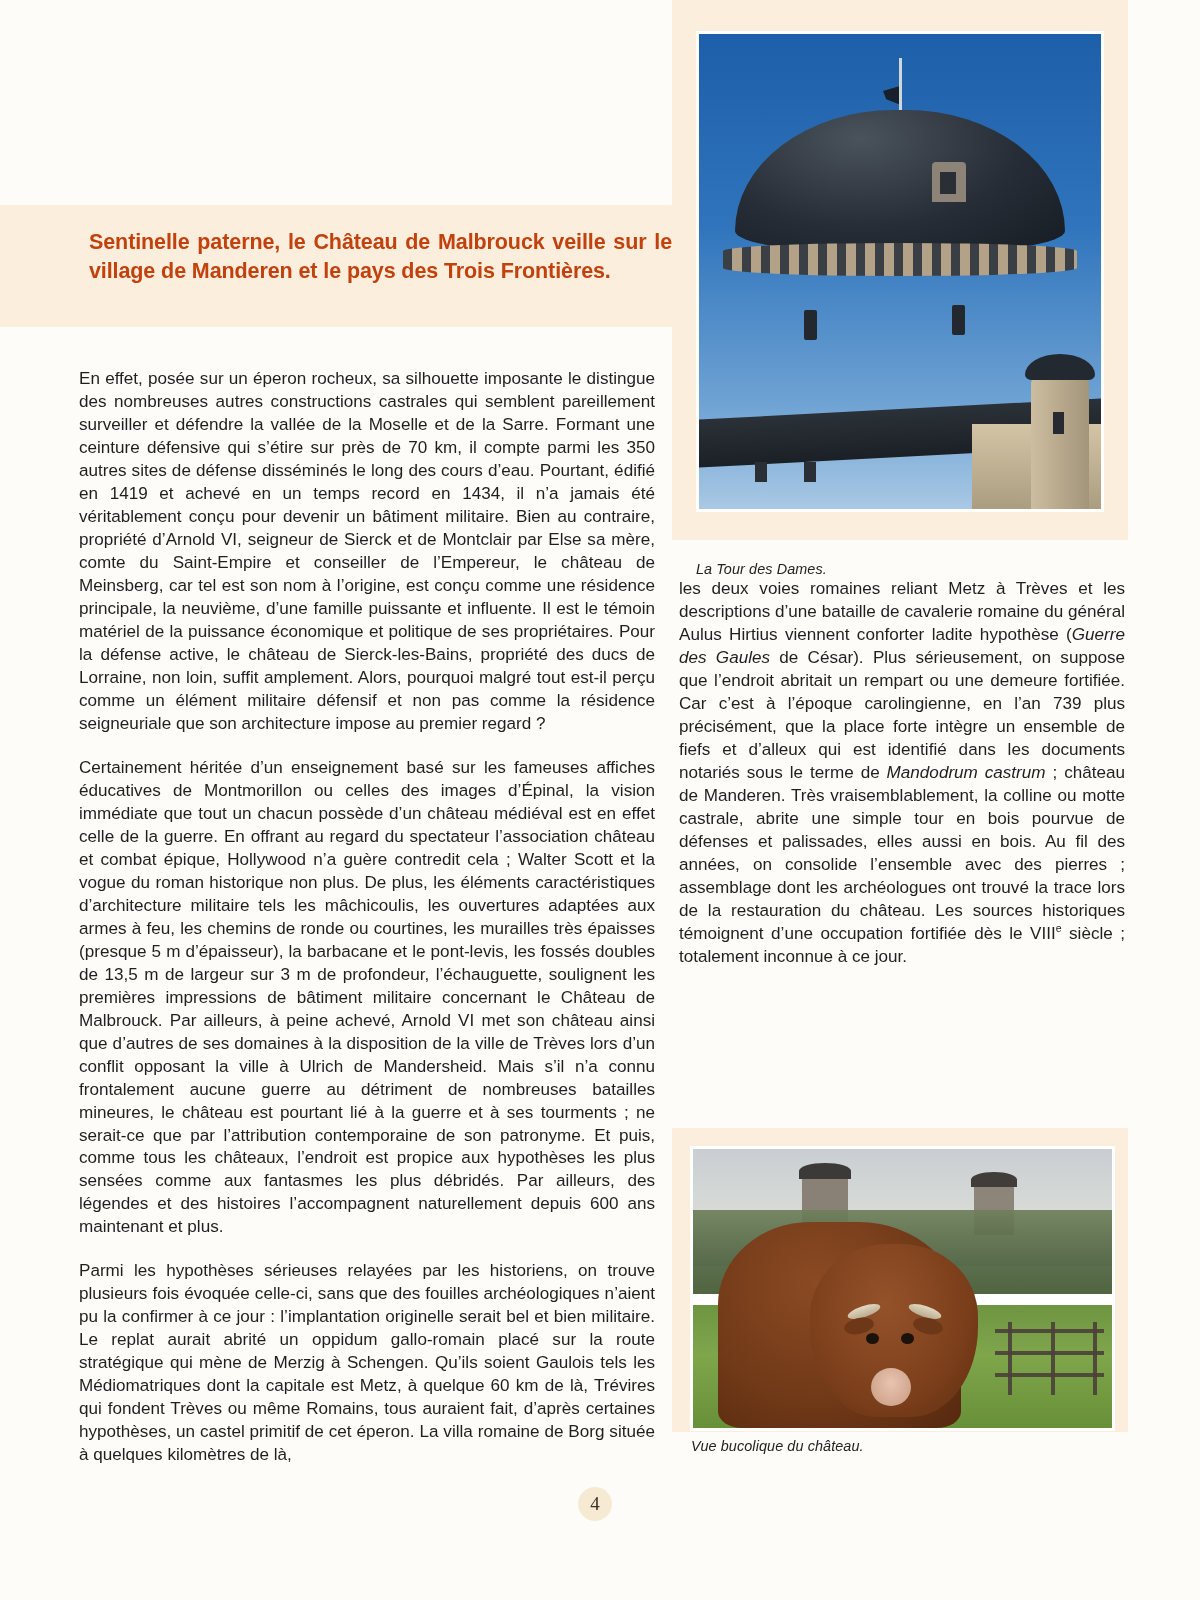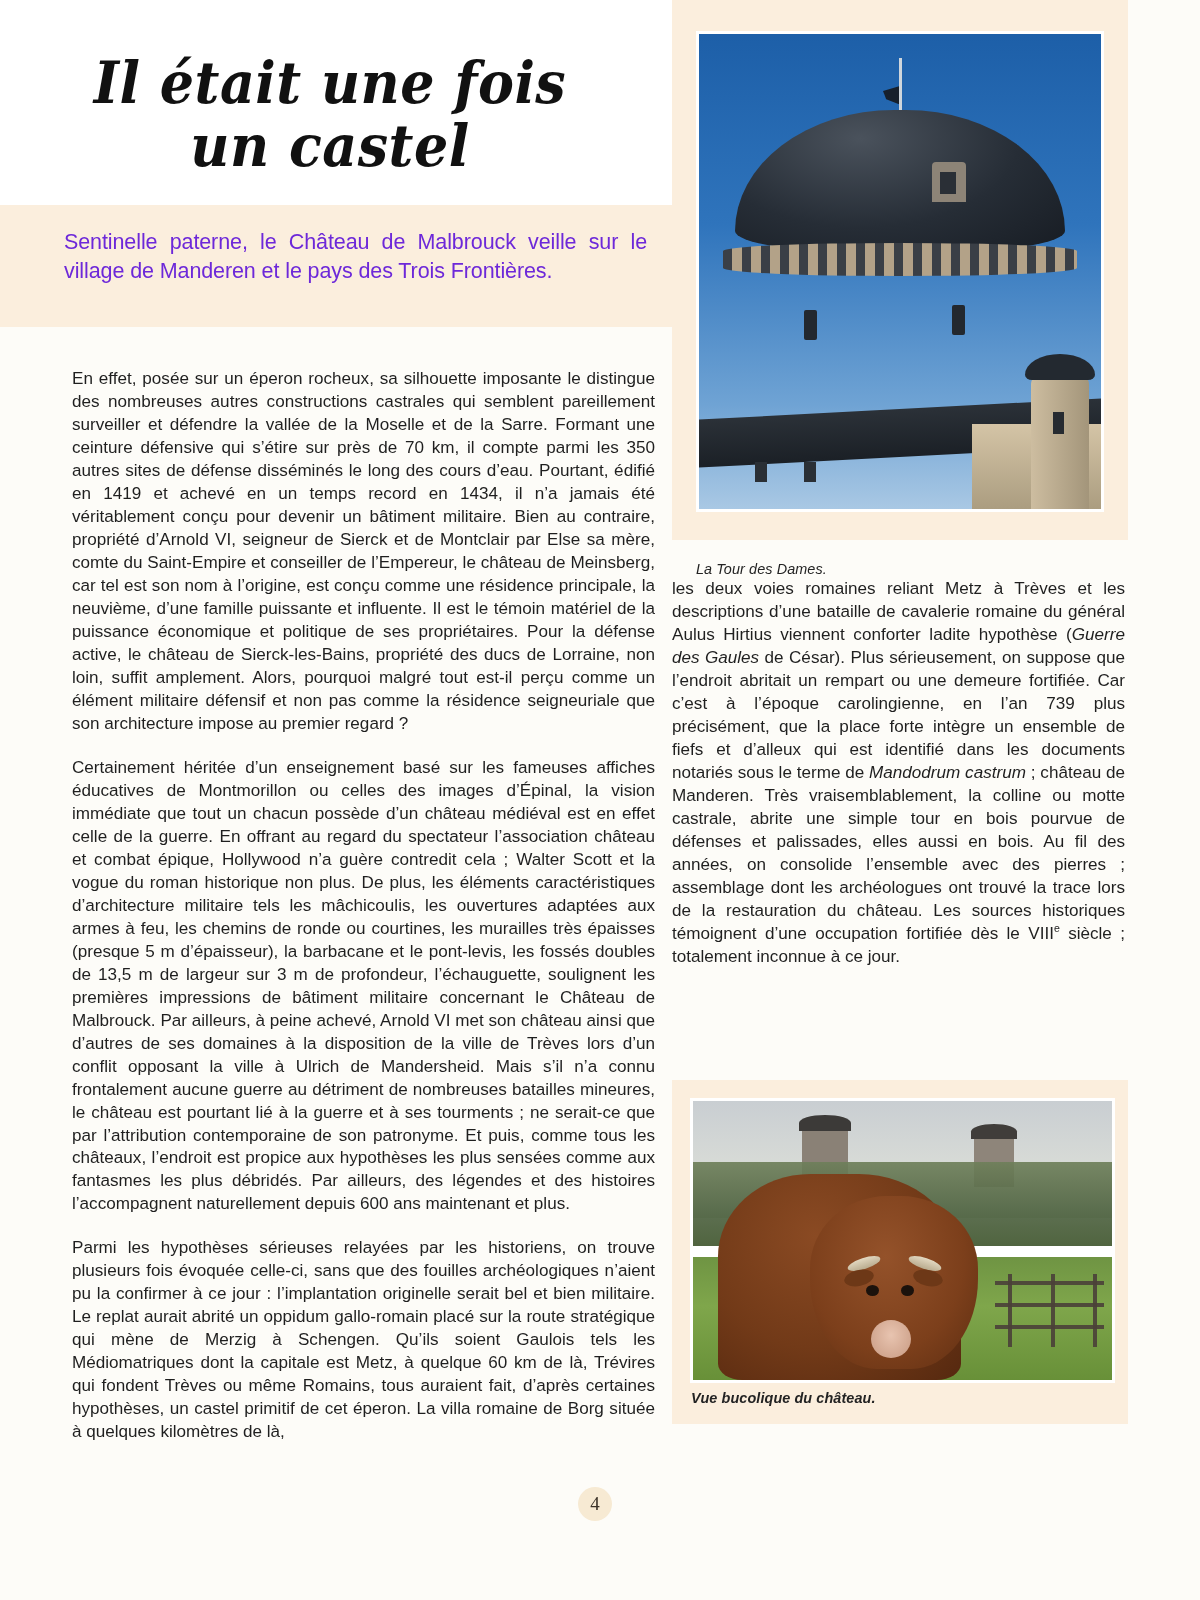--- a/index.html
+++ b/index.html
@@ -53,47 +53,47 @@
   .lead-band {
     position: absolute;
     left: 0;
     top: 205px;
     width: 672px;
     height: 122px;
     background: #fbeedd;
   }
   .lead-text {
     position: absolute;
-    left: 64px;
+    left: 89px;
     top: 228px;
     width: 583px;
     font-size: 21.5px;
-    font-weight: 400;
+    font-weight: 700;
     line-height: 1.34;
     text-align: justify;
-    color: #6d28d9;
+    color: #c2410c;
     letter-spacing: -0.1px;
   }
 
   
   .col-left {
     position: absolute;
     left: 72px;
     top: 368px;
     width: 583px;
   }
   .col-right-text {
     position: absolute;
     left: 672px;
     top: 578px;
     width: 453px;
   }
   .col-left p,
   .col-right-text p {
-    margin: 0 0 21px 0;
+    margin: 0 0 21px 7px;
     font-size: 17.1px;
     line-height: 1.345;
     text-align: justify;
     text-justify: inter-word;
     color: #1f1f1f;
     hyphens: none;
   }
   .col-left p:last-child,
   .col-right-text p:last-child { margin-bottom: 0; }
 
@@ -106,24 +106,23 @@
     background: #fbeedd;
   }
   #panel-tower {
     left: 672px;
     top: 0;
     width: 456px;
     height: 540px;
   }
   #panel-cow {
     left: 672px;
-    top: 1080px;
+    top: 1128px;
     width: 456px;
-    height: 344px;
-    font-weight: bold;
+    height: 304px;
   }
   .photo-frame {
     position: absolute;
     background: #ffffff;
     padding: 3px;
     box-sizing: border-box;
   }
   #frame-tower {
     left: 24px;
     top: 31px;
@@ -342,26 +341,20 @@
   .fence .post {
     position: absolute; top: 0; width: 4px; height: 100%;
     background: #4a4038; opacity: .9;
   }
 </style>
 </head>
 <body>
 
 <div id="page">
 
-  <div class="title-block">
-    <div class="gothic-title">
-      <span>Il était une fois</span>
-      <span class="line2">un castel</span>
-    </div>
-  </div>
 
   <div class="lead-band"></div>
   <div class="lead-text">Sentinelle paterne, le Château de Malbrouck veille sur le village de Manderen et le pays des Trois Frontières.</div>
 
   <div class="col-left">
     <p>En effet, posée sur un éperon rocheux, sa silhouette imposante le distingue des nombreuses autres constructions castrales qui semblent pareillement surveiller et défendre la vallée de la Moselle et de la Sarre. Formant une ceinture défensive qui s’étire sur près de 70 km, il compte parmi les 350 autres sites de défense disséminés le long des cours d’eau. Pourtant, édifié en 1419 et achevé en un temps record en 1434, il n’a jamais été véritablement conçu pour devenir un bâtiment militaire. Bien au contraire, propriété d’Arnold VI, seigneur de Sierck et de Montclair par Else sa mère, comte du Saint-Empire et conseiller de l’Empereur, le château de Meinsberg, car tel est son nom à l’origine, est conçu comme une résidence principale, la neuvième, d’une famille puissante et influente. Il est le témoin matériel de la puissance économique et politique de ses propriétaires. Pour la défense active, le château de Sierck-les-Bains, propriété des ducs de Lorraine, non loin, suffit amplement. Alors, pourquoi malgré tout est-il perçu comme un élément militaire défensif et non pas comme la résidence seigneuriale que son architecture impose au premier regard ?</p>
     <p>Certainement héritée d’un enseignement basé sur les fameuses affiches éducatives de Montmorillon ou celles des images d’Épinal, la vision immédiate que tout un chacun possède d’un château médiéval est en effet celle de la guerre. En offrant au regard du spectateur l’association château et combat épique, Hollywood n’a guère contredit cela ; Walter Scott et la vogue du roman historique non plus. De plus, les éléments caractéristiques d’architecture militaire tels les mâchicoulis, les ouvertures adaptées aux armes à feu, les chemins de ronde ou courtines, les murailles très épaisses (presque 5 m d’épaisseur), la barbacane et le pont-levis, les fossés doubles de 13,5 m de largeur sur 3 m de profondeur, l’échauguette, soulignent les premières impressions de bâtiment militaire concernant le Château de Malbrouck. Par ailleurs, à peine achevé, Arnold VI met son château ainsi que d’autres de ses domaines à la disposition de la ville de Trèves lors d’un conflit opposant la ville à Ulrich de Mandersheid. Mais s’il n’a connu frontalement aucune guerre au détriment de nombreuses batailles mineures, le château est pourtant lié à la guerre et à ses tourments ; ne serait-ce que par l’attribution contemporaine de son patronyme. Et puis, comme tous les châteaux, l’endroit est propice aux hypothèses les plus sensées comme aux fantasmes les plus débridés. Par ailleurs, des légendes et des histoires l’accompagnent naturellement depuis 600 ans maintenant et plus.</p>
     <p>Parmi les hypothèses sérieuses relayées par les historiens, on trouve plusieurs fois évoquée celle-ci, sans que des fouilles archéologiques n’aient pu la confirmer à ce jour : l’implantation originelle serait bel et bien militaire. Le replat aurait abrité un oppidum gallo-romain placé sur la route stratégique qui mène de Merzig à Schengen. Qu’ils soient Gaulois tels les Médiomatriques dont la capitale est Metz, à quelque 60 km de là, Trévires qui fondent Trèves ou même Romains, tous auraient fait, d’après certaines hypothèses, un castel primitif de cet éperon. La villa romaine de Borg située à quelques kilomètres de là,</p>
   </div>
 

